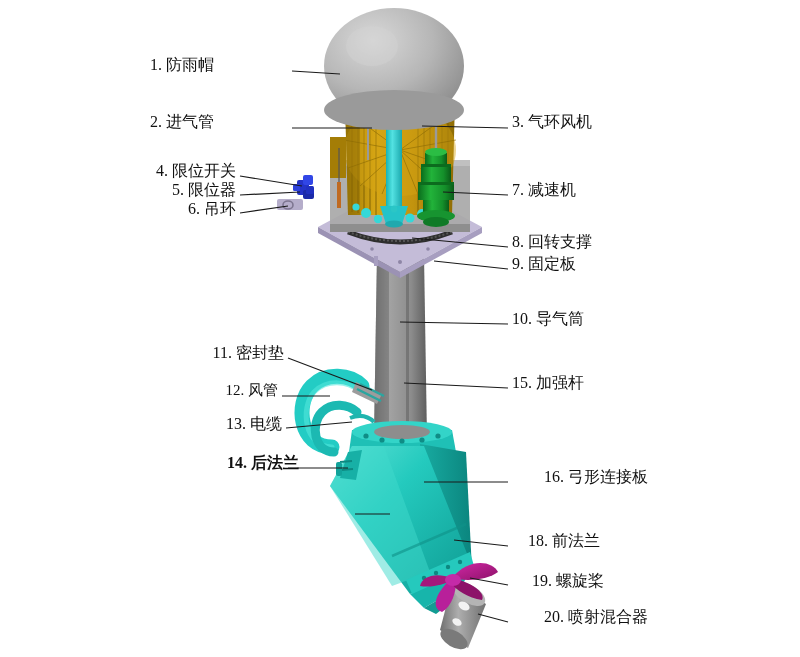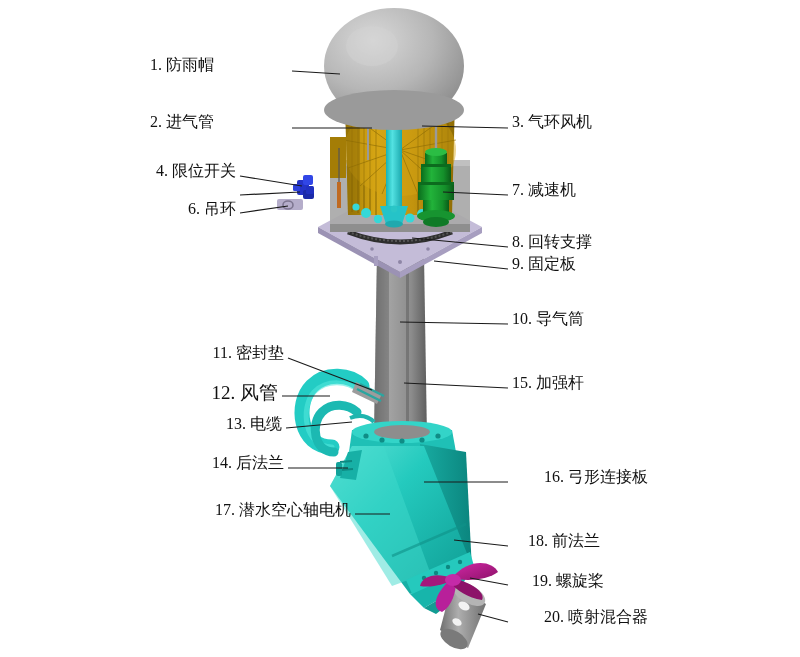--- a/index.html
+++ b/index.html
@@ -5,21 +5,21 @@
   html,body{margin:0;padding:0;background:#ffffff;}
   body{width:800px;height:657px;overflow:hidden;
        font-family:"Liberation Serif","DejaVu Serif",serif;}
   #stage{position:relative;width:800px;height:657px;background:#fff;}
 
   
   .lbl{position:absolute;font-size:16px;color:#111;white-space:nowrap;
        font-family:"Liberation Serif","DejaVu Serif",serif;line-height:1;}
   .lbl.r{text-align:right;}
   .lbl.l{text-align:right;}
-  .lbl.big{font-size:19px;}
+  .lbl.big{font-size:15px;}
 
   
   .ovl{position:absolute;left:0;top:0;width:800px;height:657px;}
   .ovl.art{z-index:2;}
   .ovl.lines{z-index:5;}
   .lbl{z-index:6;}
 </style>
 </head>
 <body>
 
@@ -292,29 +292,29 @@
       <path d="M508 546 L454 540"></path>
       <path d="M508 585 L470 578"></path>
       <path d="M508 622 L478 614"></path>
     </g>
   </svg>
 
   <div class="lbl l" style="left:140px;top:57px;width:74px;">1. 防雨帽</div>
   <div class="lbl l" style="left:140px;top:114px;width:74px;">2. 进气管</div>
   <div class="lbl r" style="left:512px;top:114px;">3. 气环风机</div>
   <div class="lbl l" style="left:80px;top:163px;width:156px;">4. 限位开关</div>
+  <div class="lbl l" style="left:80px;top:182px;width:156px;">5. 限位器</div>
   <div class="lbl l" style="left:80px;top:201px;width:156px;">6. 吊环</div>
   <div class="lbl r" style="left:512px;top:182px;">7. 减速机</div>
   <div class="lbl r" style="left:512px;top:234px;">8. 回转支撑</div>
   <div class="lbl r" style="left:512px;top:256px;">9. 固定板</div>
   <div class="lbl r" style="left:512px;top:311px;">10. 导气筒</div>
   <div class="lbl l" style="left:130px;top:345px;width:154px;">11. 密封垫</div>
   <div class="lbl l big" style="left:130px;top:383px;width:148px;">12. 风管</div>
   <div class="lbl l" style="left:130px;top:416px;width:152px;">13. 电缆</div>
-  <div class="lbl l" style="left:130px;top:455px;width:154px;">14. 后法兰</div>
+  <div class="lbl l" style="left:145px;top:455px;width:154px;font-weight:bold;">14. 后法兰</div>
   <div class="lbl r" style="left:512px;top:375px;">15. 加强杆</div>
   <div class="lbl r" style="left:512px;top:469px;margin-left:32px;">16. 弓形连接板</div>
-  <div class="lbl l" style="left:170px;top:502px;width:181px;">17. 潜水空心轴电机</div>
   <div class="lbl r" style="left:512px;top:533px;margin-left:16px;">18. 前法兰</div>
   <div class="lbl r" style="left:512px;top:573px;margin-left:20px;">19. 螺旋桨</div>
   <div class="lbl r" style="left:512px;top:609px;margin-left:32px;">20. 喷射混合器</div>
 
 </div>
 
 </body></html>

